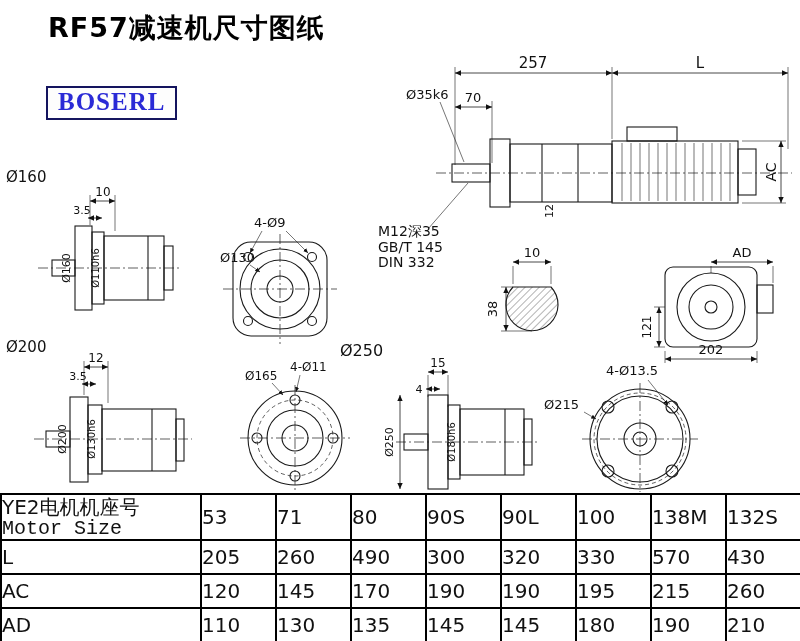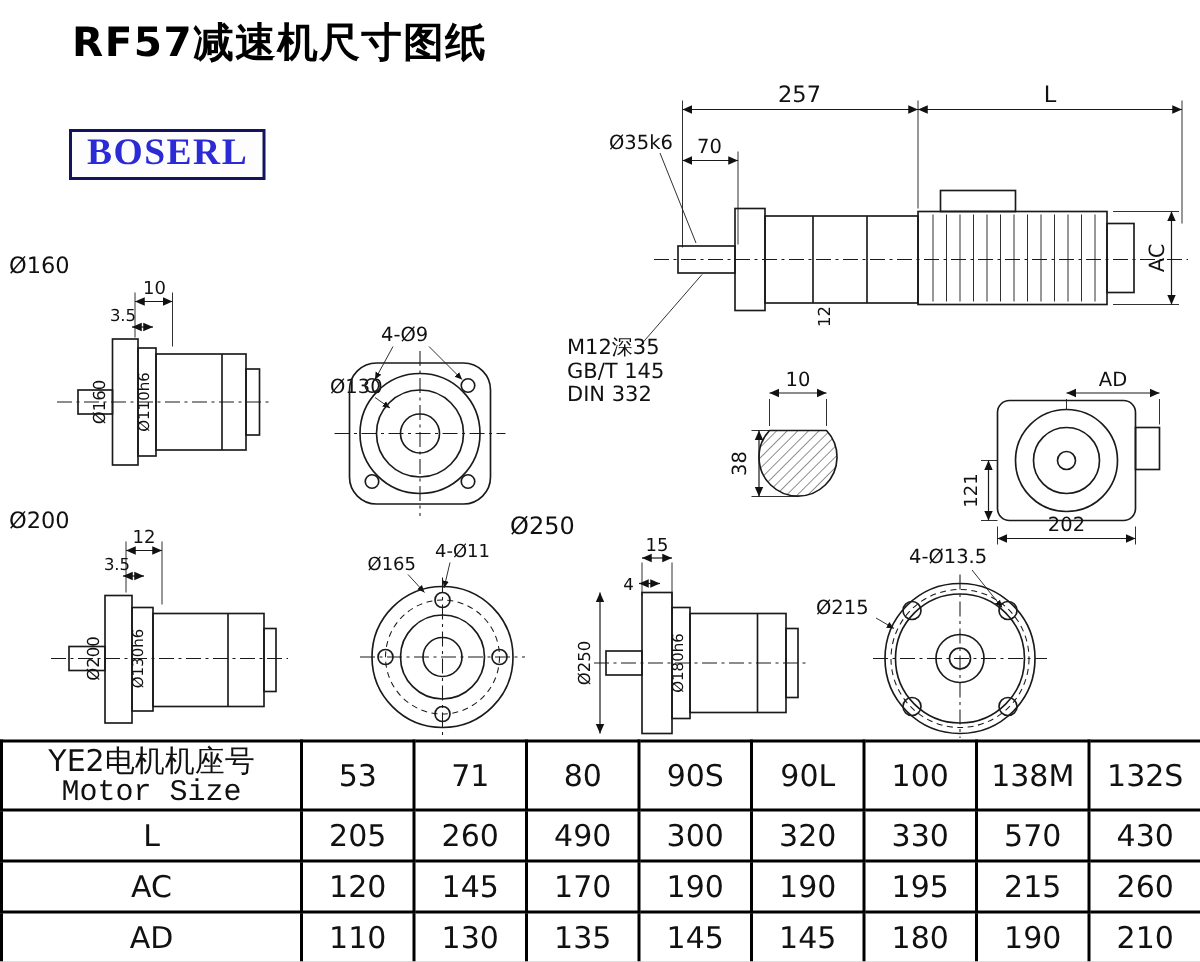--- a/index.html
+++ b/index.html
@@ -11,21 +11,21 @@
              color:#2a2ad6;font-family:"Liberation Serif",serif;font-weight:bold;font-size:25px;
              padding:0 10px 2px 10px;letter-spacing:1px;margin-top:22px;}
   svg text{font-family:"DejaVu Sans",sans-serif;fill:#111;}
   .ln{stroke:#1a1a1a;stroke-width:1.1;fill:none}
   .thin{stroke:#1a1a1a;stroke-width:0.6;fill:none}
   .cl{stroke:#1a1a1a;stroke-width:0.7;fill:none;stroke-dasharray:10 3 2 3}
   .hid{stroke:#1a1a1a;stroke-width:0.7;fill:none;stroke-dasharray:4 3}
   .dim{stroke:#1a1a1a;stroke-width:0.8;fill:none}
   table.dims{position:absolute;left:0;top:493px;width:800px;height:148px;border-collapse:collapse;
              table-layout:fixed;background:#fff;}
-  table.dims td{border:2px solid #000;text-align:center;vertical-align:middle;font-size:20px;
+  table.dims td{border:2px solid #000;text-align:left;vertical-align:middle;font-size:20px;
                 padding:0;overflow:hidden;}
   .hdr-cn{font-size:20px;line-height:22px;}
   .hdr-en{font-size:20px;line-height:21px;font-family:"Liberation Mono",monospace;}
   tr.hrow{height:46px;} tr.drow{height:34px;}
 </style>
 </head>
 <body>
 
 <div id="stage">
 

